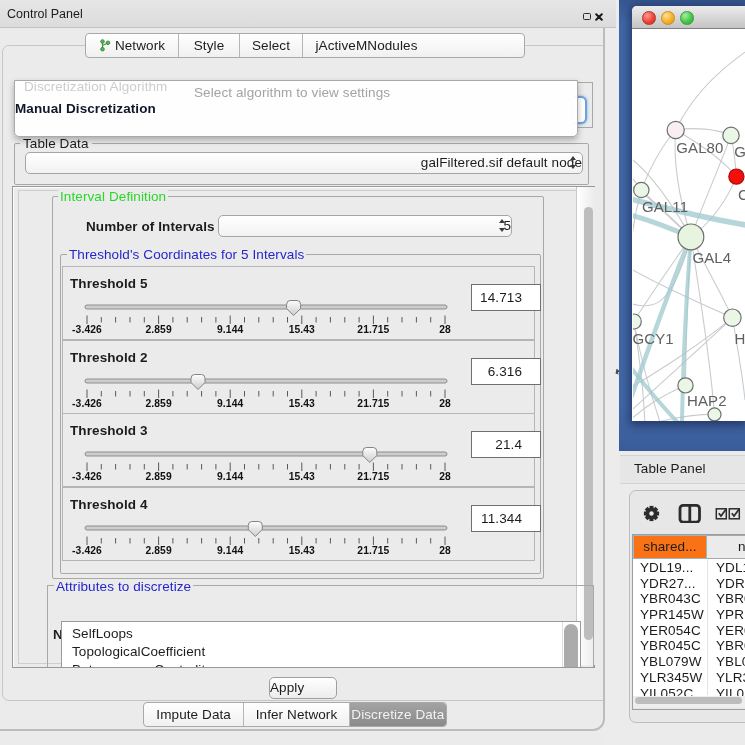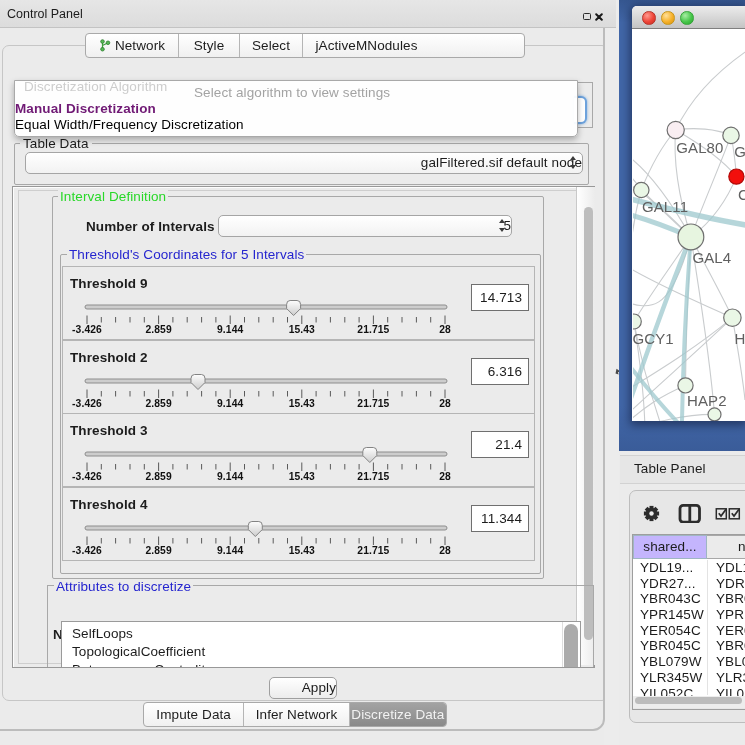--- a/index.html
+++ b/index.html
@@ -28,39 +28,39 @@
 
 #scrollpane{left:12px;top:186px;width:581px;height:480px;border:1px solid #989898;
   box-shadow:inset 1px 1px 0 #fdfdfd;}
 #innerpanel{left:18px;top:190px;width:557px;height:472px;border:1px solid #cecece;}
 #vscroll{left:576px;top:187px;width:18px;height:478px;background:linear-gradient(90deg,#ffffff,#f3f3f3 60%,#ebebeb);border-left:1px solid #c9c9c9;}
 #vthumb{left:584px;top:207px;width:9px;height:433px;background:#bdbdbd;border-radius:4.5px;}
 
 .trow{position:absolute;left:62px;width:473px;height:74px;border:1px solid #b5b5b5;box-sizing:border-box;}
 .tlabel{position:absolute;left:7px;top:9px;font-weight:bold;}
 .vbox{position:absolute;left:408px;top:17px;width:50px;height:25px;background:#fff;
-  border:1px solid #6f6f6f;text-align:right;line-height:25px;padding-right:6px;}
+  border:1px solid #6f6f6f;text-align:right;line-height:25px;padding-right:18px;}
 
 #popup{left:14px;top:80px;width:562px;height:55px;background:rgba(255,255,255,0.94);
   border:1px solid #a9a9a9;border-radius:0 0 5px 5px;box-shadow:0 3px 6px rgba(0,0,0,0.28);}
 
 #divider{left:604px;top:0;width:15px;height:745px;background:#ececec;}
 #bluepanel{left:619px;top:0;width:126px;height:451px;
   background:linear-gradient(#35568f,#4166a7 5%,#4166a7 90%,#3a5c99);}
 #macwin{left:632px;top:6px;width:113px;height:415px;background:#fff;
   border-radius:5px 0 0 0;box-shadow:0 2px 10px 2px rgba(0,0,20,0.45);}
 #mactitle{left:632px;top:6px;width:113px;height:22px;background:linear-gradient(#ececec,#c4c4c4);
   border-bottom:1px solid #7f7f7f;border-radius:5px 0 0 0;}
 .light{position:absolute;top:11px;width:11.5px;height:11.5px;border-radius:50%;}
 
 #tpbar{left:620px;top:455px;width:125px;height:27px;background:#e6e6e6;
   border-top:1px solid #d2d2d2;border-bottom:1px solid #d2d2d2;}
 #tcontainer{left:629px;top:490px;width:130px;height:231px;border:1px solid #bdbdbd;
   border-radius:7px;background:#e7e7e7;}
-#thead1{left:633px;top:534.5px;width:74px;height:24.5px;box-sizing:border-box;background:#c4b5fd;
+#thead1{left:633px;top:534.5px;width:74px;height:24.5px;box-sizing:border-box;background:#f97316;
   border:1px solid #9fb6c2;text-align:center;line-height:22px;}
 #thead2{left:707px;top:534.5px;width:38px;height:24.5px;box-sizing:border-box;background:#ebebeb;
   border-top:1px solid #a8a8a8;border-bottom:1px solid #a8a8a8;line-height:22px;}
 #trows{left:633px;top:559px;width:112px;height:136.5px;background:#fff;overflow:hidden;padding-top:1px;box-sizing:border-box;}
 .trr{height:15.7px;line-height:15.7px;white-space:nowrap;}
 .c1{display:inline-block;width:76px;padding-left:7px;}
 #hthumb{left:634.5px;top:697.3px;width:107px;height:7.2px;background:#bcbcbc;border-radius:3.6px;}
 </style>
 </head>
 <body>
@@ -118,21 +118,21 @@
   <div class="abs" style="left:86px;top:219px;font-weight:bold;">Number of Intervals</div>
   <div class="abs combo" style="left:218px;top:215px;width:292px;height:20px;line-height:20px;">
     <span style="margin-left:12px;">5</span>
     <div class="arr-up" style="left:280px;top:3px;"></div>
     <div class="arr-dn" style="left:280px;top:12px;"></div>
   </div>
 
   <div class="abs" style="left:60px;top:254px;width:479px;height:318px;border:1px solid #a8a8a8;border-radius:2px;"></div>
   <div class="abs" style="left:67px;top:247px;background:#ebebeb;padding:0 2px;color:#2525cf;">Threshold's Coordinates for 5 Intervals</div>
   <div class="trow" style="top:266.0px;">
-    <div class="tlabel">Threshold 9</div>
+    <div class="tlabel">Threshold 5</div>
     <svg style="position:absolute;left:0;top:28px;" width="471" height="45" viewBox="0 0 471 45">
       <rect x="22" y="10" width="362" height="4" rx="2" fill="#cdcdcd" stroke="#8d8d8d" stroke-width="1"></rect>
       <path d="M24.0,20.5V29M38.3,22V27.5M52.6,22V27.5M67.0,22V27.5M81.3,22V27.5M95.6,20.5V29M109.9,22V27.5M124.2,22V27.5M138.6,22V27.5M152.9,22V27.5M167.2,20.5V29M181.5,22V27.5M195.8,22V27.5M210.2,22V27.5M224.5,22V27.5M238.8,20.5V29M253.1,22V27.5M267.4,22V27.5M281.8,22V27.5M296.1,22V27.5M310.4,20.5V29M324.7,22V27.5M339.0,22V27.5M353.4,22V27.5M367.7,22V27.5M382.0,20.5V29" stroke="#5a5a5a" stroke-width="1" fill="none"></path>
       <g font-family="Liberation Sans, sans-serif" font-size="10.3" font-weight="bold" fill="#111111">
           <text x="24.0" y="38" text-anchor="middle">-3.426</text>
           <text x="95.6" y="38" text-anchor="middle">2.859</text>
           <text x="167.2" y="38" text-anchor="middle">9.144</text>
           <text x="238.8" y="38" text-anchor="middle">15.43</text>
           <text x="310.4" y="38" text-anchor="middle">21.715</text>
           <text x="382.0" y="38" text-anchor="middle">28</text>
@@ -198,24 +198,23 @@
   <div class="abs" style="left:53px;top:602px;font-weight:bold;margin-top:25px;">Numerical Attributes</div>
   <div class="abs" style="left:61px;top:621px;width:518px;height:45px;background:#ffffff;border:1px solid #9a9a9a;border-bottom:none;overflow:hidden;">
     <div style="padding:3px 0 0 10px;line-height:18px;">SelfLoops<br>TopologicalCoefficient<br>BetweennessCentrality</div>
     <div style="position:absolute;right:2px;top:2px;width:14px;height:60px;background:#ababab;border-radius:7px;"></div>
     <div style="position:absolute;right:17px;top:0;width:1px;height:45px;background:#dedede;"></div>
   </div>
 
   <div class="abs" id="popup"></div>
   <div class="abs" style="left:24px;top:79px;color:#cdcdcd;">Discretization Algorithm</div>
   <div class="abs" style="left:194px;top:85px;color:#a3a3a3;">Select algorithm to view settings</div>
-  <div class="abs" style="left:15px;top:101px;font-weight:bold;color:#701a75;">Manual Discretization</div>
-  <div class="abs" style="left:15px;top:117px;color:#000;">Equal Width/Frequency Discretization</div>
-
-  <div class="abs" style="left:269px;top:677px;width:66px;height:20px;background:linear-gradient(#ffffff,#ececec);border:1px solid #9f9f9f;border-radius:5px;text-align:right;line-height:20px;">Apply</div>
+  <div class="abs" style="left:15px;top:101px;font-weight:bold;color:#0f172a;">Manual Discretization</div>
+
+  <div class="abs" style="left:269px;top:677px;width:66px;height:20px;background:linear-gradient(#ffffff,#ececec);border:1px solid #9f9f9f;border-radius:5px;text-align:left;line-height:20px;">Apply</div>
 
   <div class="abs tabstrip" id="bottabs">
     <div class="seg" style="width:100px">Impute Data</div>
     <div class="seg" style="width:105px">Infer Network</div>
     <div class="seg sel" style="width:97px">Discretize Data</div>
   </div>
 
   <div class="abs" id="divider"></div>
   <div class="abs" style="left:-12px;top:-12px;width:613px;height:739px;border:2px solid #bcbcbc;border-radius:12px;"></div>
   <svg class="abs" style="left:615px;top:368px;" width="6" height="7" viewBox="0 0 6 7">

